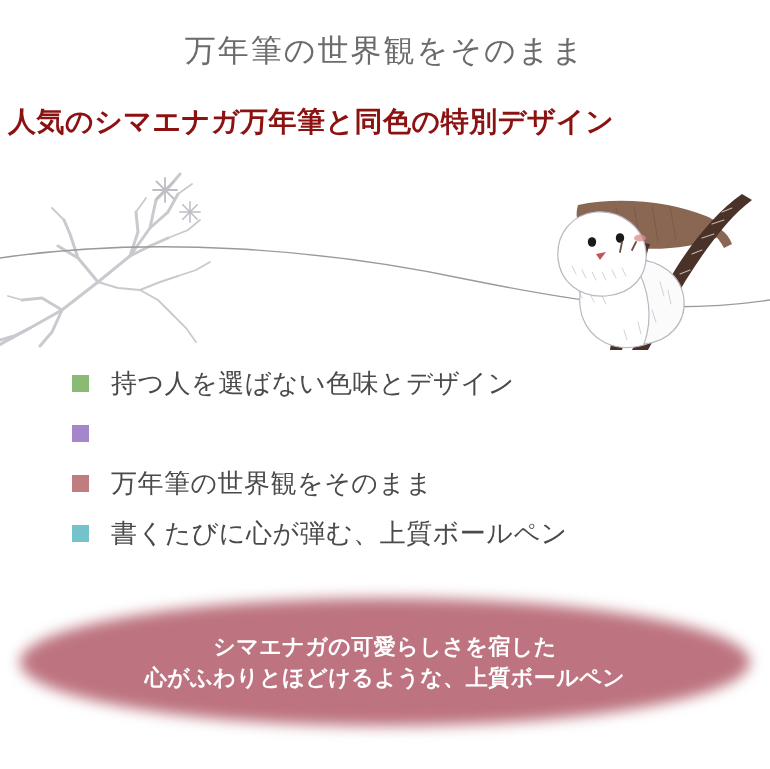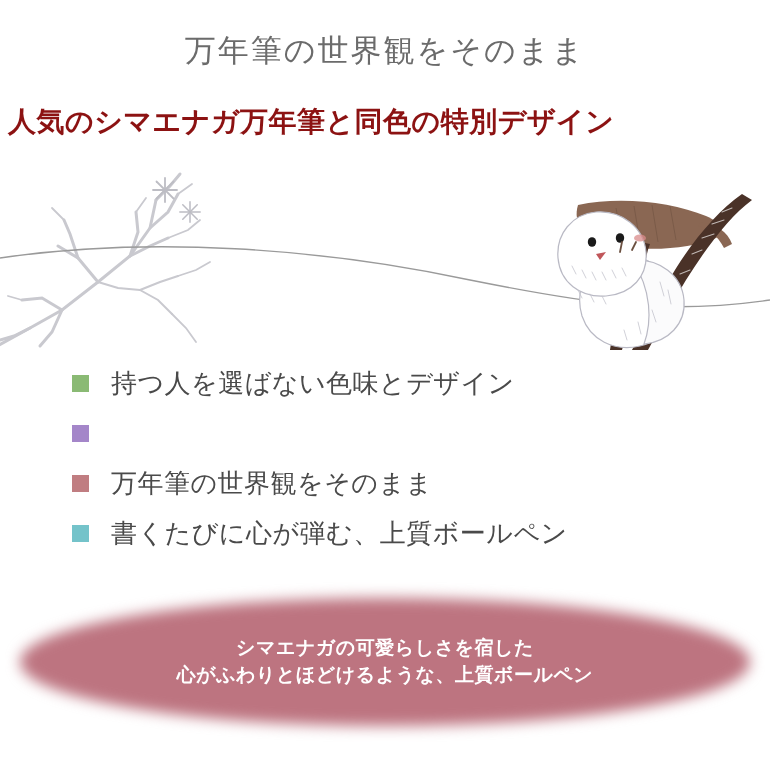--- a/index.html
+++ b/index.html
@@ -113,21 +113,21 @@
     position: absolute;
     left: 0;
     top: 0;
     width: 730px;
     height: 128px;
     display: flex;
     flex-direction: column;
     align-items: center;
     justify-content: center;
     color: #ffffff;
-    font-size: 19px;
+    font-size: 22px;
     font-weight: 700;
     letter-spacing: 0.5px;
     line-height: 1.42;
     white-space: nowrap;
   }
 </style>
 </head>
 <body>
 
 <div id="page">

